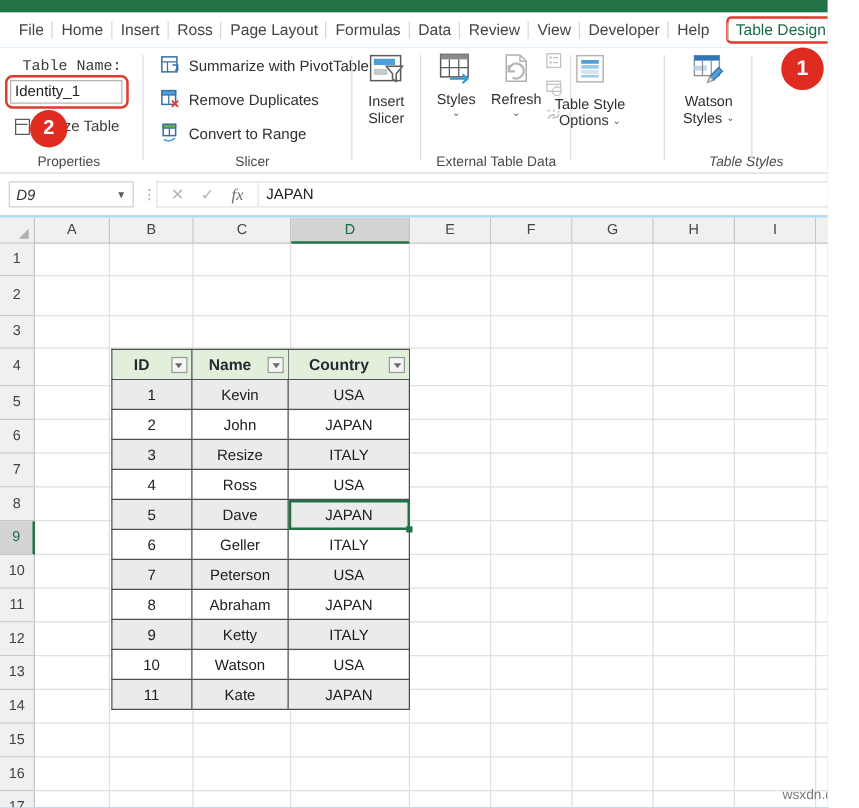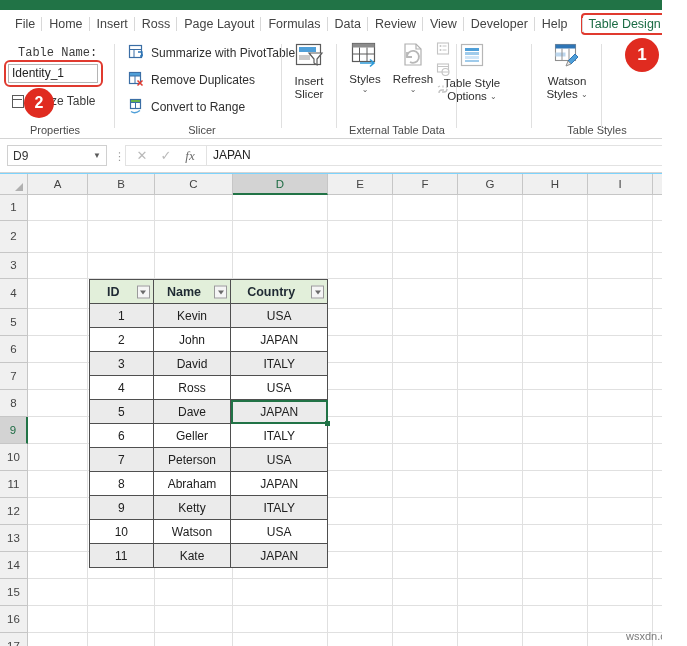--- a/index.html
+++ b/index.html
@@ -230,20 +230,21 @@
     width: 100px; height: 21px;
     border: 1px solid #d0d0d0;
     background: #ffffff;
     display: flex;
     align-items: center;
     justify-content: space-between;
     padding: 0 5px;
     box-sizing: border-box;
     font-size: 12px;
     color: #333;
+    font-style: italic;
   }
   .dots {
     margin: 0 7px;
     color: #9a9a9a;
     font-size: 11px;
     letter-spacing: 0;
     line-height: 10px;
     width: 4px;
     text-align: center;
   }
@@ -590,21 +591,21 @@
             <rect x="6.5" y="10.5" width="10" height="4" fill="#bdd7ee"></rect>
             <line x1="13" y1="6.5" x2="13" y2="18.5" stroke="#8f8f8f" stroke-width="1"></line>
             <line x1="20" y1="6.5" x2="20" y2="18.5" stroke="#8f8f8f" stroke-width="1"></line>
             <path d="M19 19 l7 -7 l3 3 l-7 7 z" fill="#4f9fd8" stroke="#2e75b6" stroke-width="1"></path>
             <path d="M19 19 l-2 5 l5 -2 z" fill="#e6e6e6" stroke="#8f8f8f" stroke-width="1"></path>
           </svg>
         </span>
         <span class="bcap">Watson</span>
         <span class="bcap"><span>Styles</span> <span class="chev">⌄</span></span>
       </div>
-      <div class="glabel" style="width:130px; left:-2px;">Table Styles</div>
+      <div class="glabel" style="width:130px; left:-2px;font-style:italic;">Table Styles</div>
     </div>
 
     <div class="gsep" style="left:601px;"></div>
   </div>
 
   <div class="badge" id="badge1">1</div>
   <div class="badge" id="badge2">2</div>
 
   <div class="fbar">
     <div class="namebox">
@@ -704,21 +705,21 @@
             <td>Kevin</td>
             <td>USA</td>
           </tr>
           <tr>
             <td>2</td>
             <td>John</td>
             <td>JAPAN</td>
           </tr>
           <tr class="alt">
             <td>3</td>
-            <td>David</td>
+            <td>Resize</td>
             <td>ITALY</td>
           </tr>
           <tr>
             <td>4</td>
             <td>Ross</td>
             <td>USA</td>
           </tr>
           <tr class="alt">
             <td>5</td>
             <td>Dave</td>

